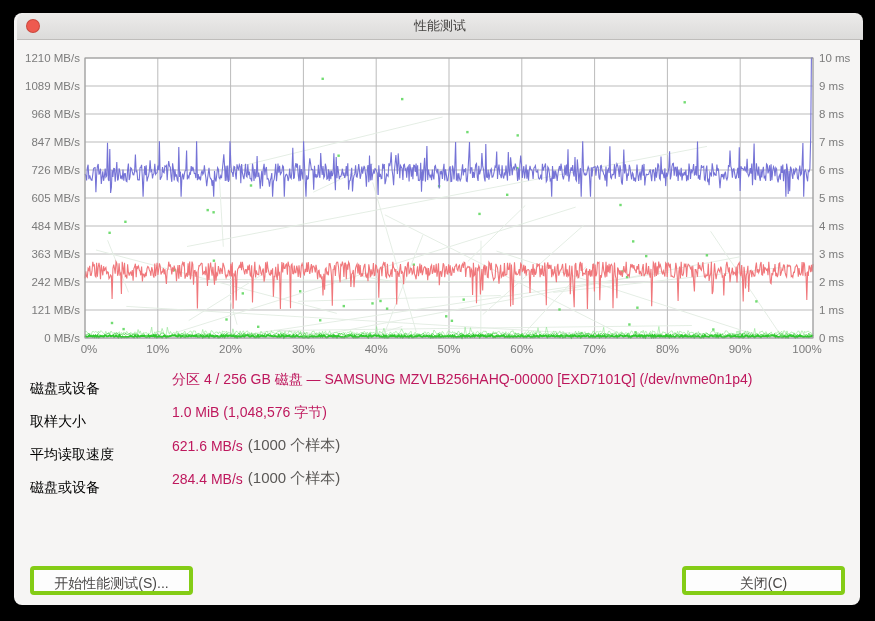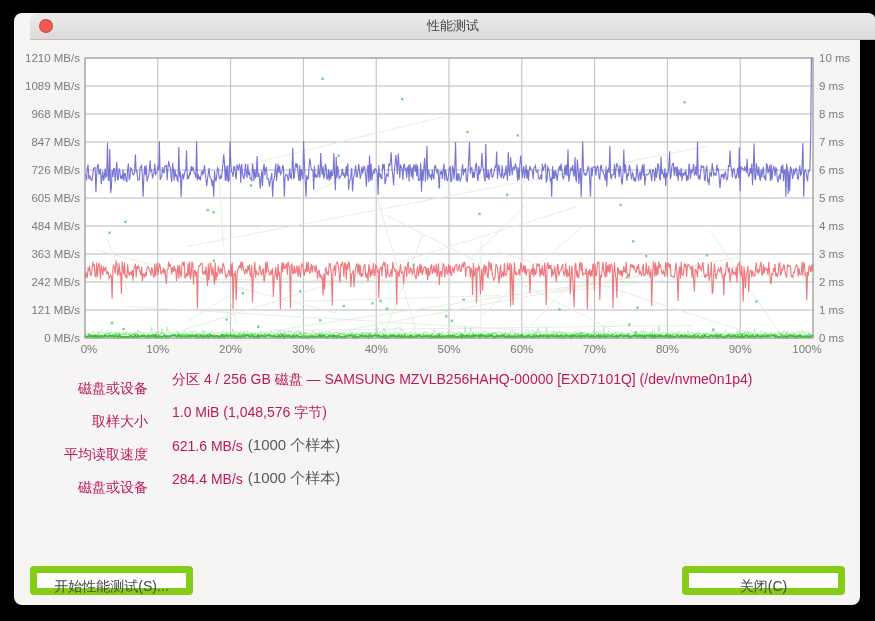--- a/index.html
+++ b/index.html
@@ -1,33 +1,33 @@
 <!DOCTYPE html>
 <html><head>
 <meta charset="utf-8">
 <style>
   html,body{margin:0;padding:0;background:#000;width:875px;height:621px;overflow:hidden;
     font-family:"Liberation Sans","DejaVu Sans",sans-serif;}
   .window{position:absolute;left:14px;top:13px;width:846px;height:592px;background:#f6f5f4;
     border-radius:8px;box-shadow:0 0 0 1px rgba(0,0,0,.4);}
-  .titlebar{position:absolute;left:16px;top:0;width:100%;height:26px;
+  .titlebar{position:absolute;left:3px;top:0;width:100%;height:26px;
     background:linear-gradient(#ecebea,#dcdbda);border-bottom:1px solid #bfbdbb;
     border-radius:8px 8px 0 0;}
   .title{position:absolute;left:0;right:0;top:0;height:26px;line-height:26px;text-align:center;
     font-size:13px;color:#454341;}
   .close-btn{position:absolute;left:9px;top:6px;width:14px;height:14px;border-radius:50%;
     background:#ee5a4f;border:1px solid rgba(160,50,40,.45);box-sizing:border-box;cursor:pointer;}
   .chart-svg{position:absolute;left:0;top:26px;width:846px;height:324px;}
   .details{position:absolute;left:16px;right:10px;top:350px;}
   .drow{display:flex;align-items:center;height:33px;font-size:14px;white-space:nowrap;}
-  .dlabel{display:inline-block;width:118px;text-align:right;color:#be185d;flex:0 0 auto;margin-right:11px;margin-top:19px;}
+  .dlabel{display:inline-block;width:118px;color:#000000;flex:0 0 auto;margin-right:11px;margin-top:19px;}
   .dvalue{color:#be185d;margin-left:13px;}
   .dnote{color:#5a5856;font-size:15px;margin-left:5px;}
   .btn{position:absolute;top:553px;height:29px;width:163px;background:#fdfdfd;
-    border:7px solid #84cc16;border-radius:4px;font-size:14px;color:#4a4847;
+    border:4px solid #84cc16;border-radius:4px;font-size:14px;color:#4a4847;
     text-align:center;line-height:27px;box-sizing:border-box;cursor:pointer;}
   .btn-start{left:16px;}
   .btn-close{left:668px;}
 </style>
 </head>
 <body>
 
 <div class="window">
   <div class="titlebar">
     <div class="close-btn" style="background: rgb(238, 90, 79);"></div>

